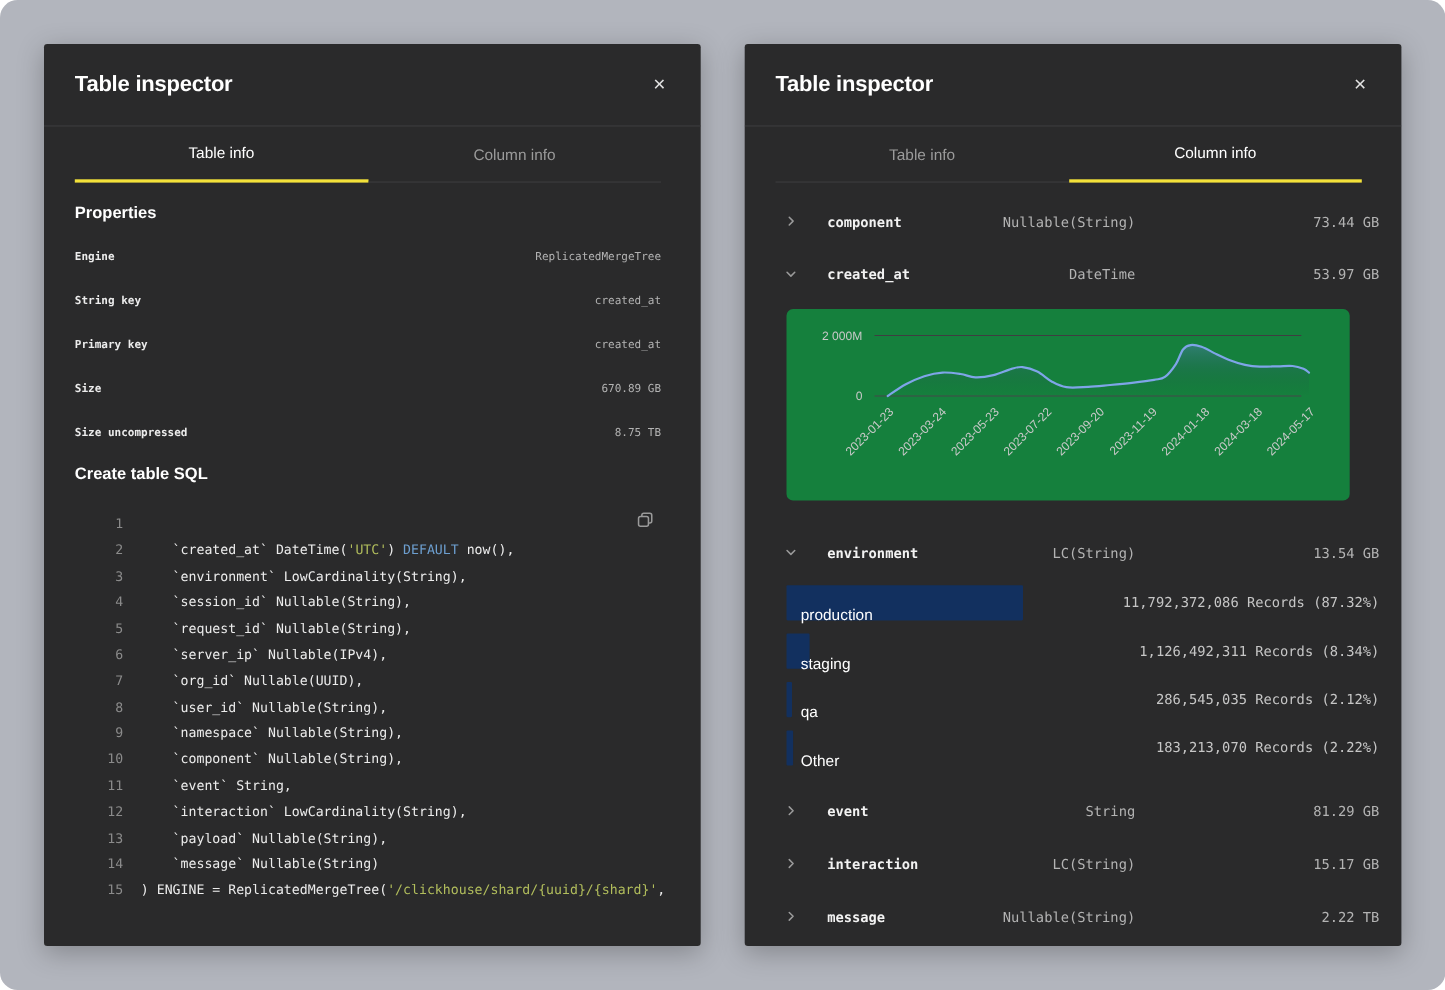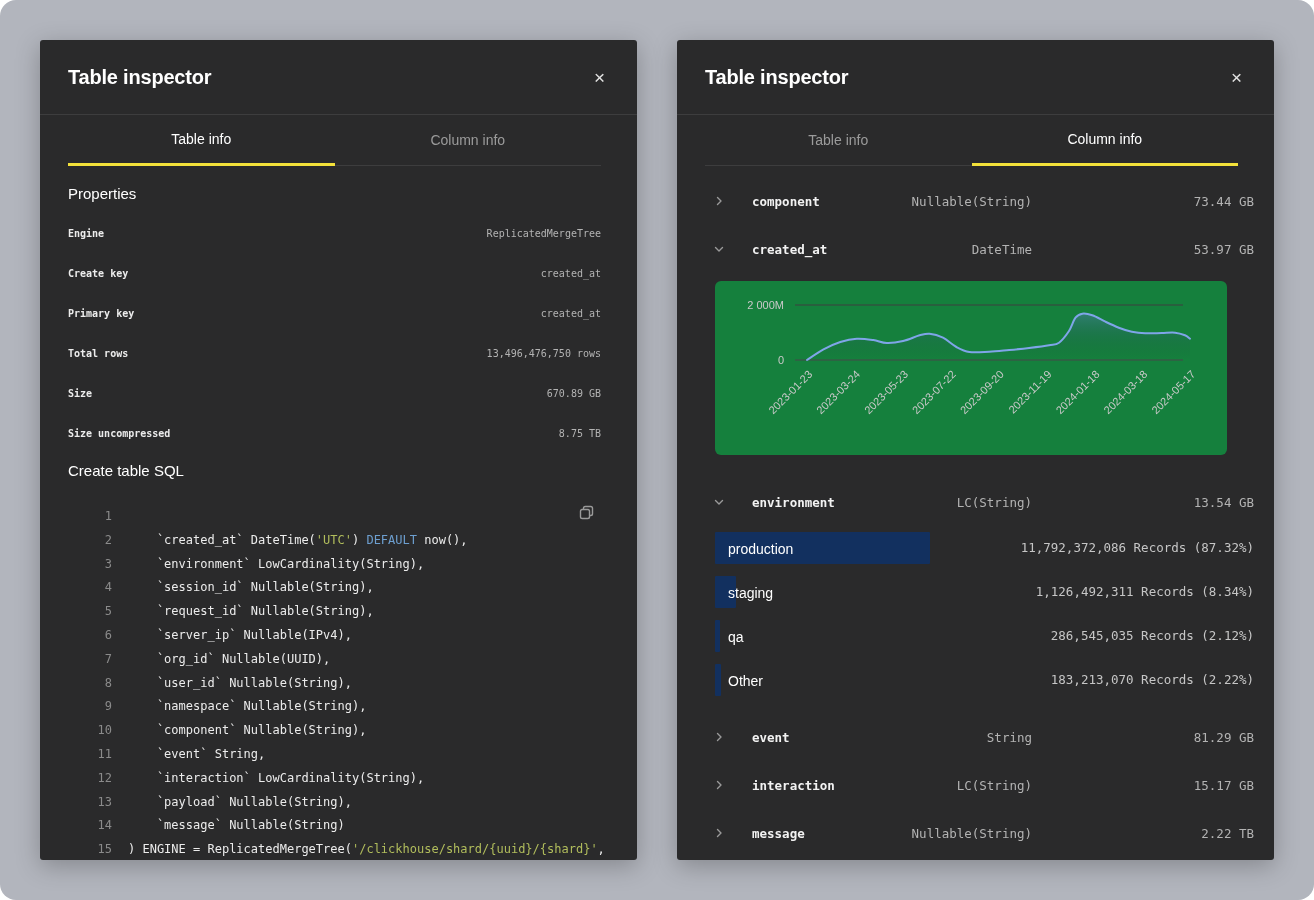--- a/index.html
+++ b/index.html
@@ -18,21 +18,21 @@
   .panel header h1{margin:0;font-size:20px;font-weight:bold;color:#fff;letter-spacing:-.2px;}
   .close-btn{background:none;border:none;color:#e3e3e3;font-size:19px;line-height:1;
              cursor:pointer;padding:2px 4px;font-family:"Liberation Sans",sans-serif;}
 
   .tabs{display:flex;margin:0 36px 0 28px;}
   .tab{flex:1;height:51px;display:flex;align-items:center;justify-content:center;
        font-size:14px;color:#9b9b9b;border-bottom:1px solid #3d3d3e;cursor:pointer;box-sizing:border-box;}
   .tab.active{color:#ffffff;border-bottom:3px solid #f3e13a;}
 
   .content{padding:0 36px 0 28px;}
-  .section-h{font-size:15px;font-weight:normal;color:#fff;margin:0;}
+  .section-h{font-size:15px;font-weight:bold;color:#fff;margin:0;}
   .section-h.props-h{padding-top:18px;height:20px;line-height:20px;}
   .section-h.sql-h{height:20px;line-height:20px;margin-top:8px;}
 
   .props{margin-top:9px;}
   .prop-row{height:40px;display:flex;align-items:center;justify-content:space-between;
             font-family:"DejaVu Sans Mono",monospace;font-size:10px;}
   .prop-label{color:#ececec;font-weight:bold;}
   .prop-value{color:#b3b3b3;}
 
   .code{position:relative;margin-top:13px;font-family:"DejaVu Sans Mono",monospace;
@@ -51,21 +51,21 @@
   .cname{margin-left:27px;font-family:"DejaVu Sans Mono",monospace;font-size:12.5px;
          font-weight:bold;color:#f2f2f2;}
   .ctype{flex:1;text-align:right;font-family:"DejaVu Sans Mono",monospace;font-size:12.5px;color:#b3b3b3;}
   .csize{width:222px;text-align:right;font-family:"DejaVu Sans Mono",monospace;font-size:12.5px;color:#b3b3b3;}
 
   .chart-box{margin:8px 0 23px 10px;width:512px;height:174px;background:#15803d;
              border-radius:6px;overflow:hidden;}
 
   .val-row{position:relative;height:44px;margin-left:10px;}
   .val-bar{position:absolute;left:0;top:6px;height:32px;border-radius:1px;}
-  .val-label{position:absolute;left:13px;top:1px;line-height:44px;font-size:14px;color:#fff;z-index:1;}
+  .val-label{position:absolute;left:13px;top:11px;line-height:44px;font-size:14px;color:#fff;z-index:1;}
   .val-records{position:absolute;right:0;top:0;line-height:44px;
                font-family:"DejaVu Sans Mono",monospace;font-size:12.5px;color:#c6c6c6;}
 </style>
 </head>
 <body>
 
 <div class="stage">
 
   <section class="panel left">
     <header>
@@ -77,30 +77,26 @@
         <div class="tab">Column info</div>
       </nav>
     <div class="content">
       <h2 class="section-h props-h">Properties</h2>
       <div class="props" id="props-list">
           <div class="prop-row">
             <span class="prop-label">Engine</span>
             <span class="prop-value">ReplicatedMergeTree</span>
           </div>
           <div class="prop-row">
-            <span class="prop-label">Create key</span>
+            <span class="prop-label">String key</span>
             <span class="prop-value">created_at</span>
           </div>
           <div class="prop-row">
             <span class="prop-label">Primary key</span>
             <span class="prop-value">created_at</span>
-          </div>
-          <div class="prop-row">
-            <span class="prop-label">Total rows</span>
-            <span class="prop-value">13,496,476,750 rows</span>
           </div>
           <div class="prop-row">
             <span class="prop-label">Size</span>
             <span class="prop-value">670.89 GB</span>
           </div>
           <div class="prop-row">
             <span class="prop-label">Size uncompressed</span>
             <span class="prop-value">8.75 TB</span>
           </div>
         </div>

